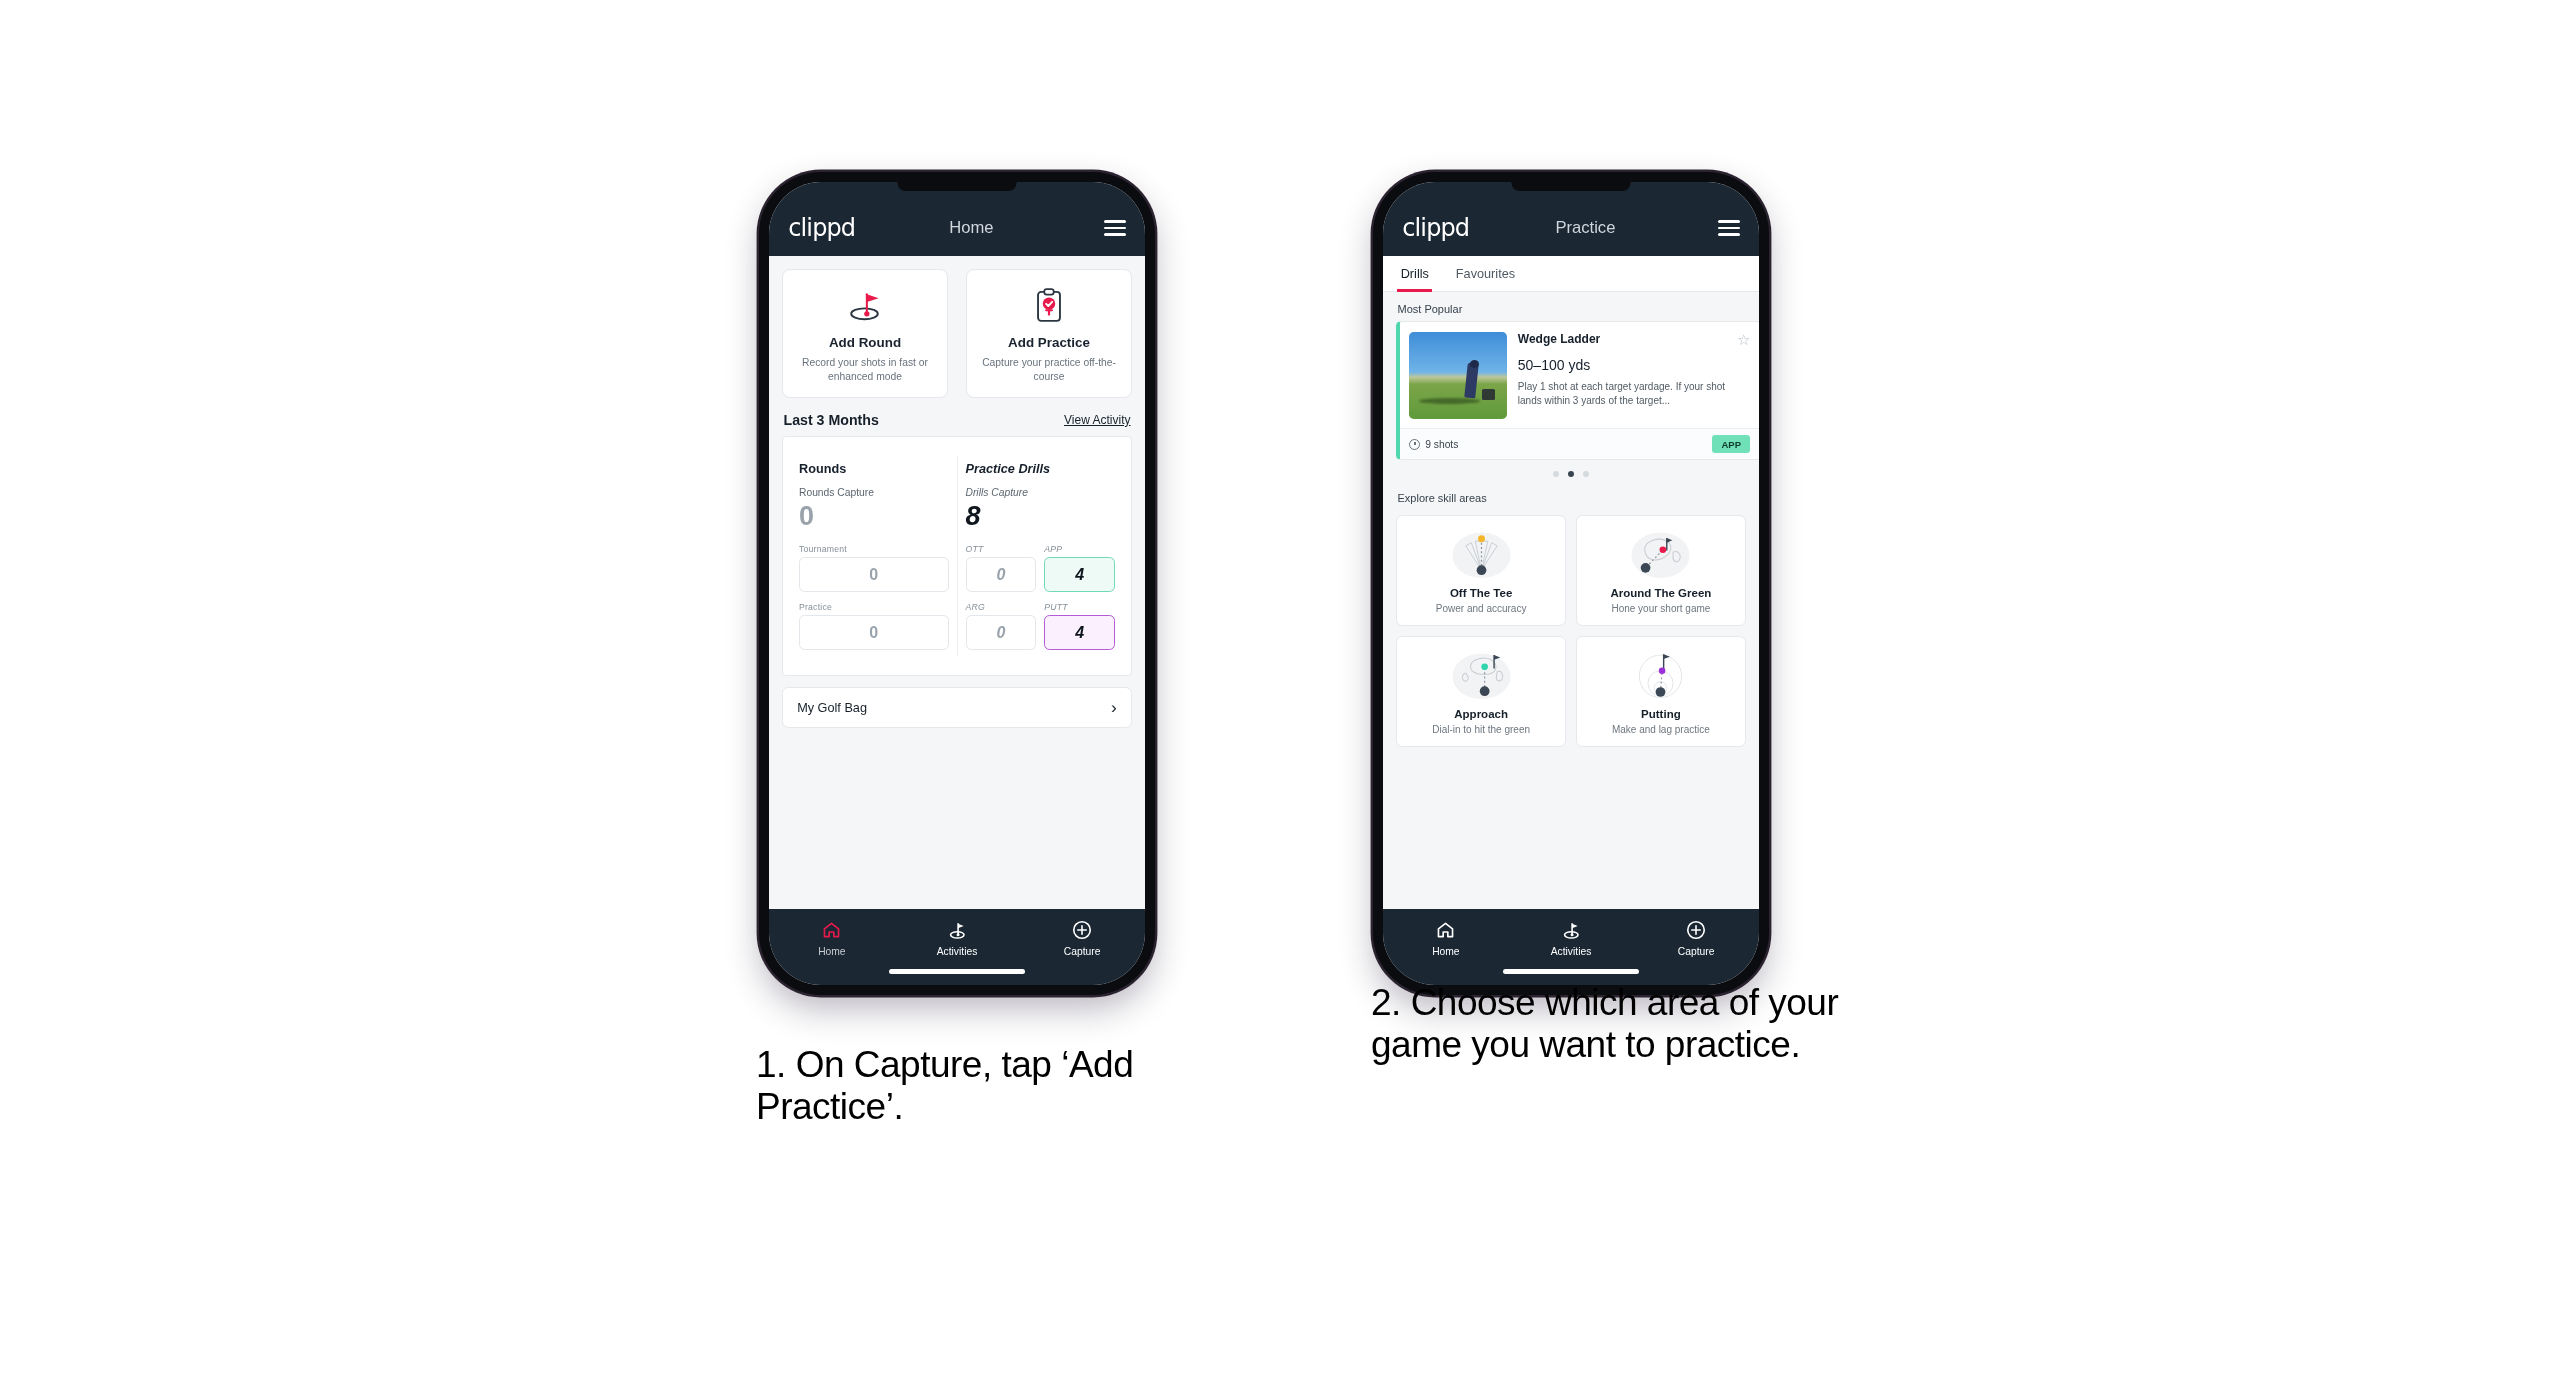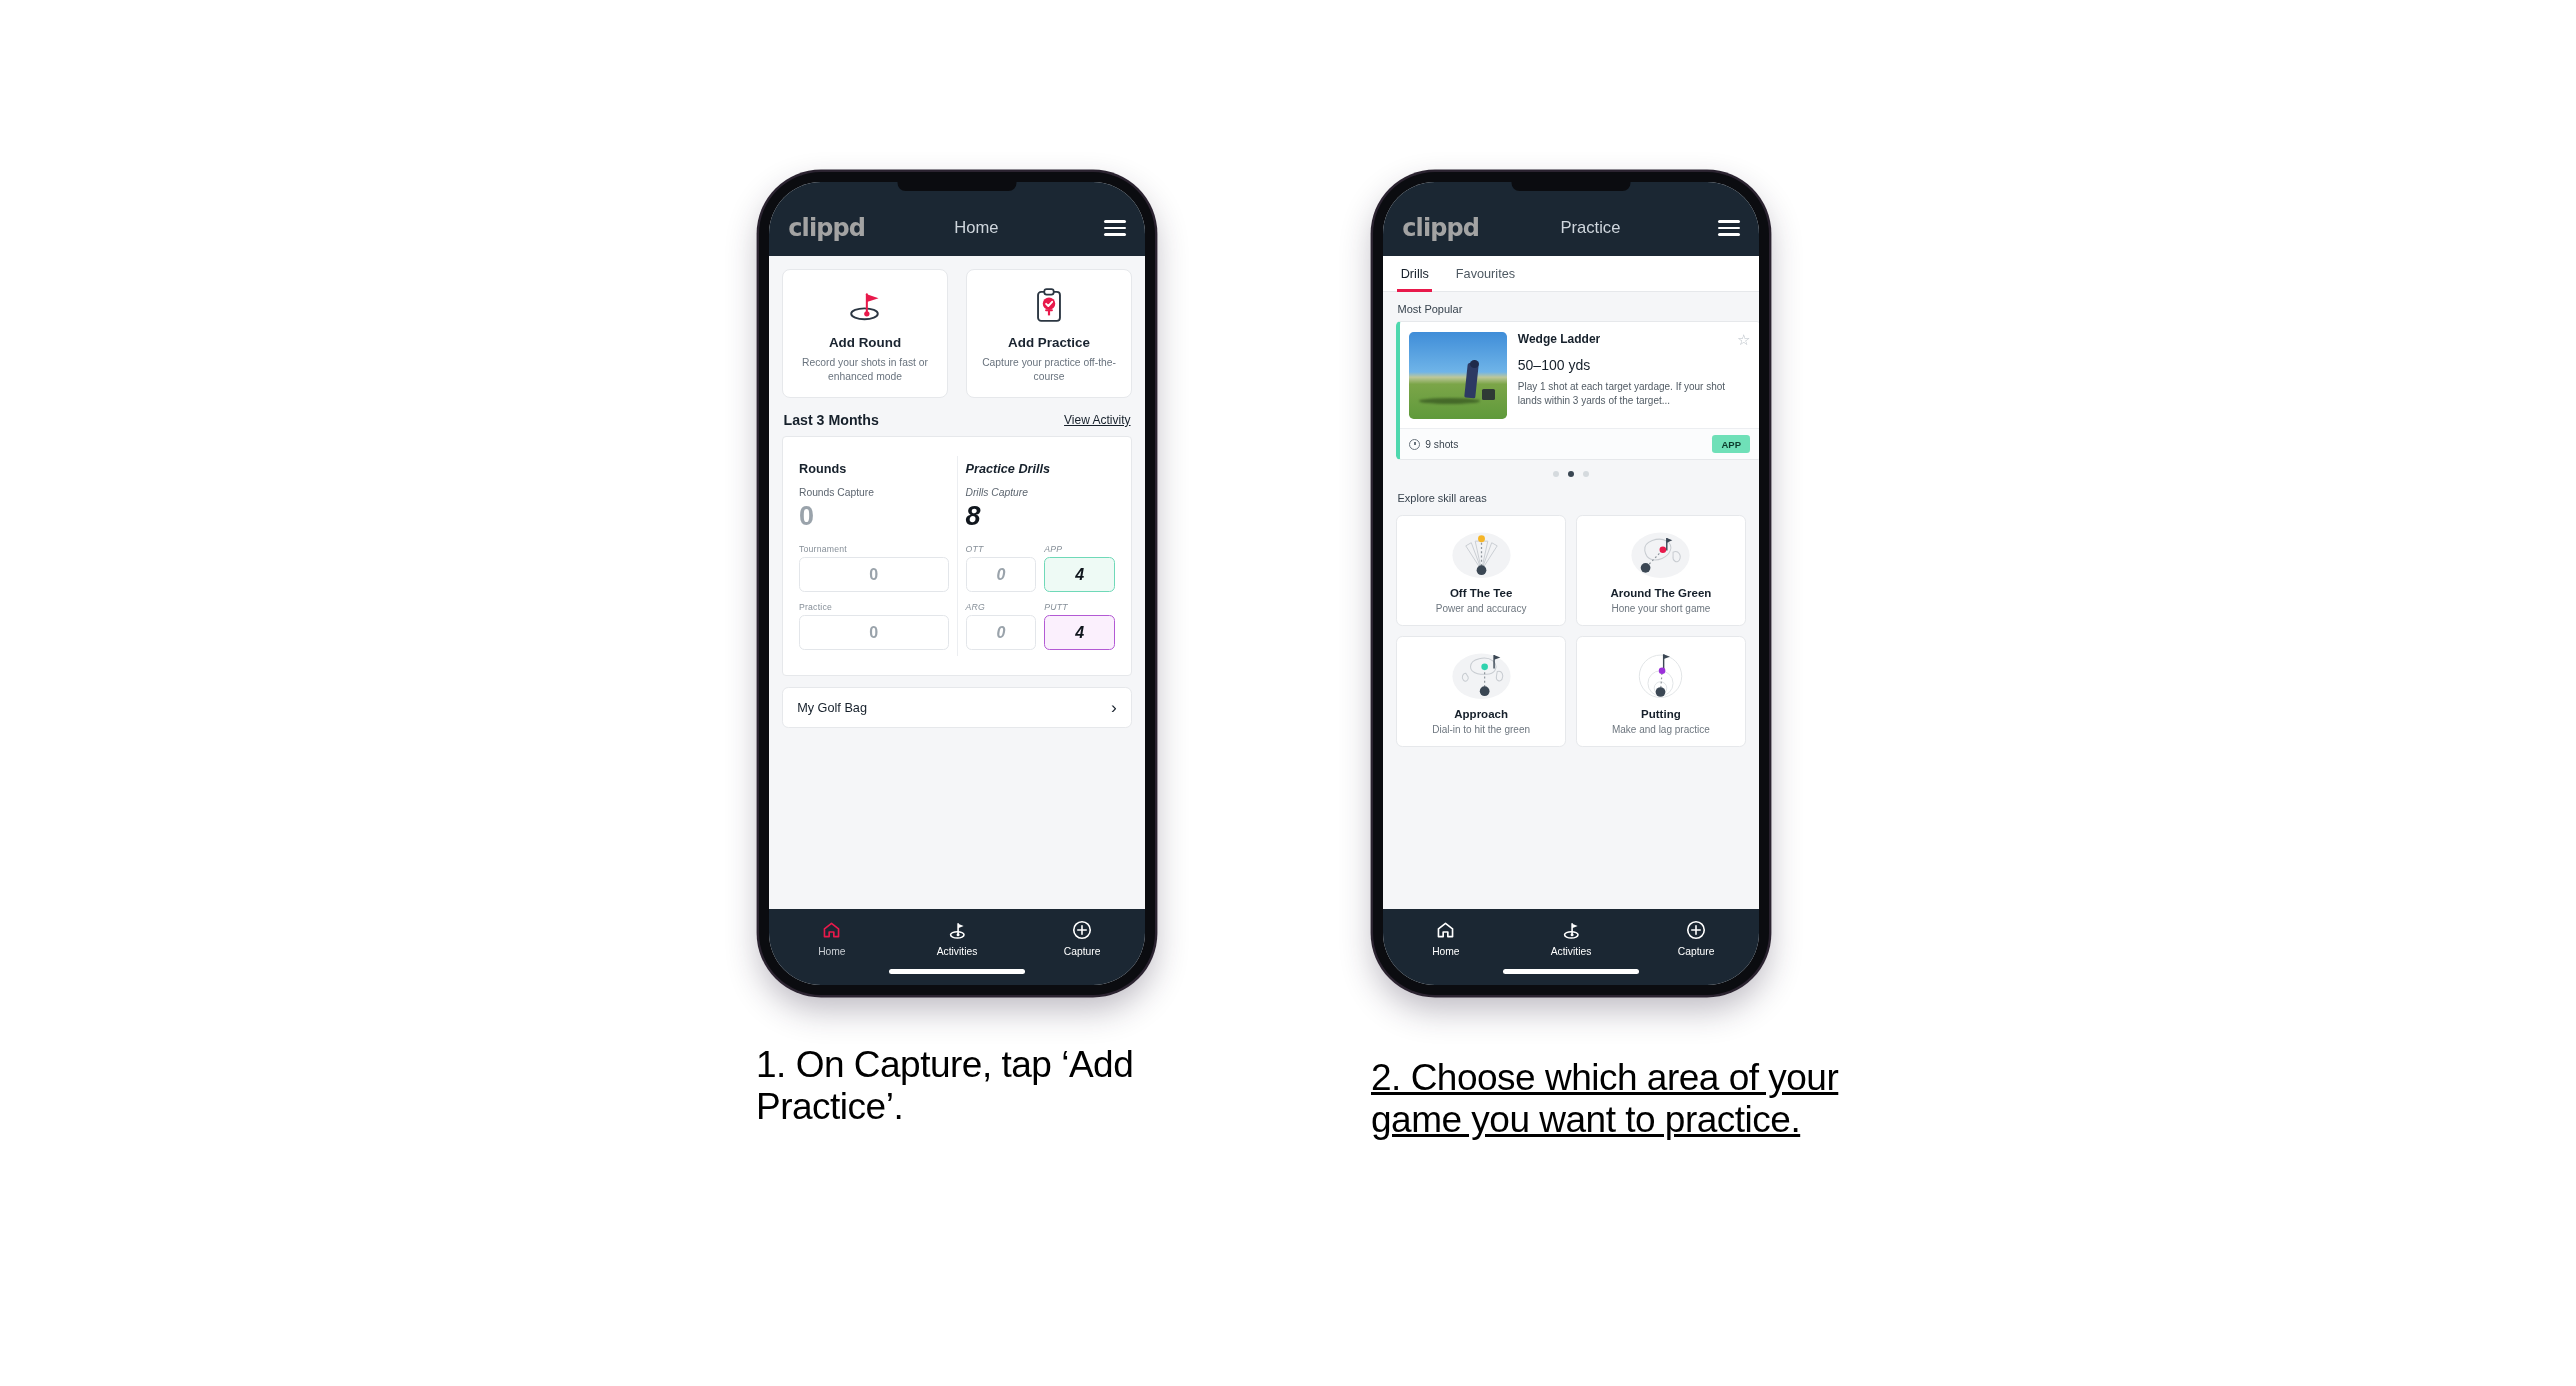--- a/index.html
+++ b/index.html
@@ -37,23 +37,23 @@
 
   
   .app-header {
     background: #1b2733;
     height: 74px;
     display: flex; align-items: center;
     padding: 17.4px 19px 0 19px;
     flex: none;
   }
   .logo {
-    color: #a3a3a3;
+    color: #ffffff;
     font-size: 24px;
-    font-weight: 700;
+    font-weight: 400;
     letter-spacing: -0.9px;
     font-family: "DejaVu Sans", sans-serif;
   }
   .header-title {
     flex: 1; text-align: center;
     color: #cfd6dd; font-size: 16.6px; font-weight: 400;
     margin-left: -16px;
   }
   .hamburger { width: 22px; display:flex; flex-direction:column; gap:4px; }
   .hamburger span { display:block; height:2.4px; background:#ffffff; border-radius:1.6px; }
@@ -504,16 +504,16 @@
           </div>
           <div class="nav-label">Capture</div>
         </div>
         <div class="home-bar"></div>
       </div>
     </div>
   </div>
 
   <div class="caption" style="left:756px; top:1044px; width:443px;">1. On Capture, tap ‘Add Practice’.</div>
 
-  <div class="caption" style="left:1371px; top:1057px; width:475px;text-decoration:underline;">2. Choose which area of your game you want to practice.</div>
+  <div class="caption" style="left:1371px; top:982px; width:475px;">2. Choose which area of your game you want to practice.</div>
 
 </div>
 
 
 </body></html>

